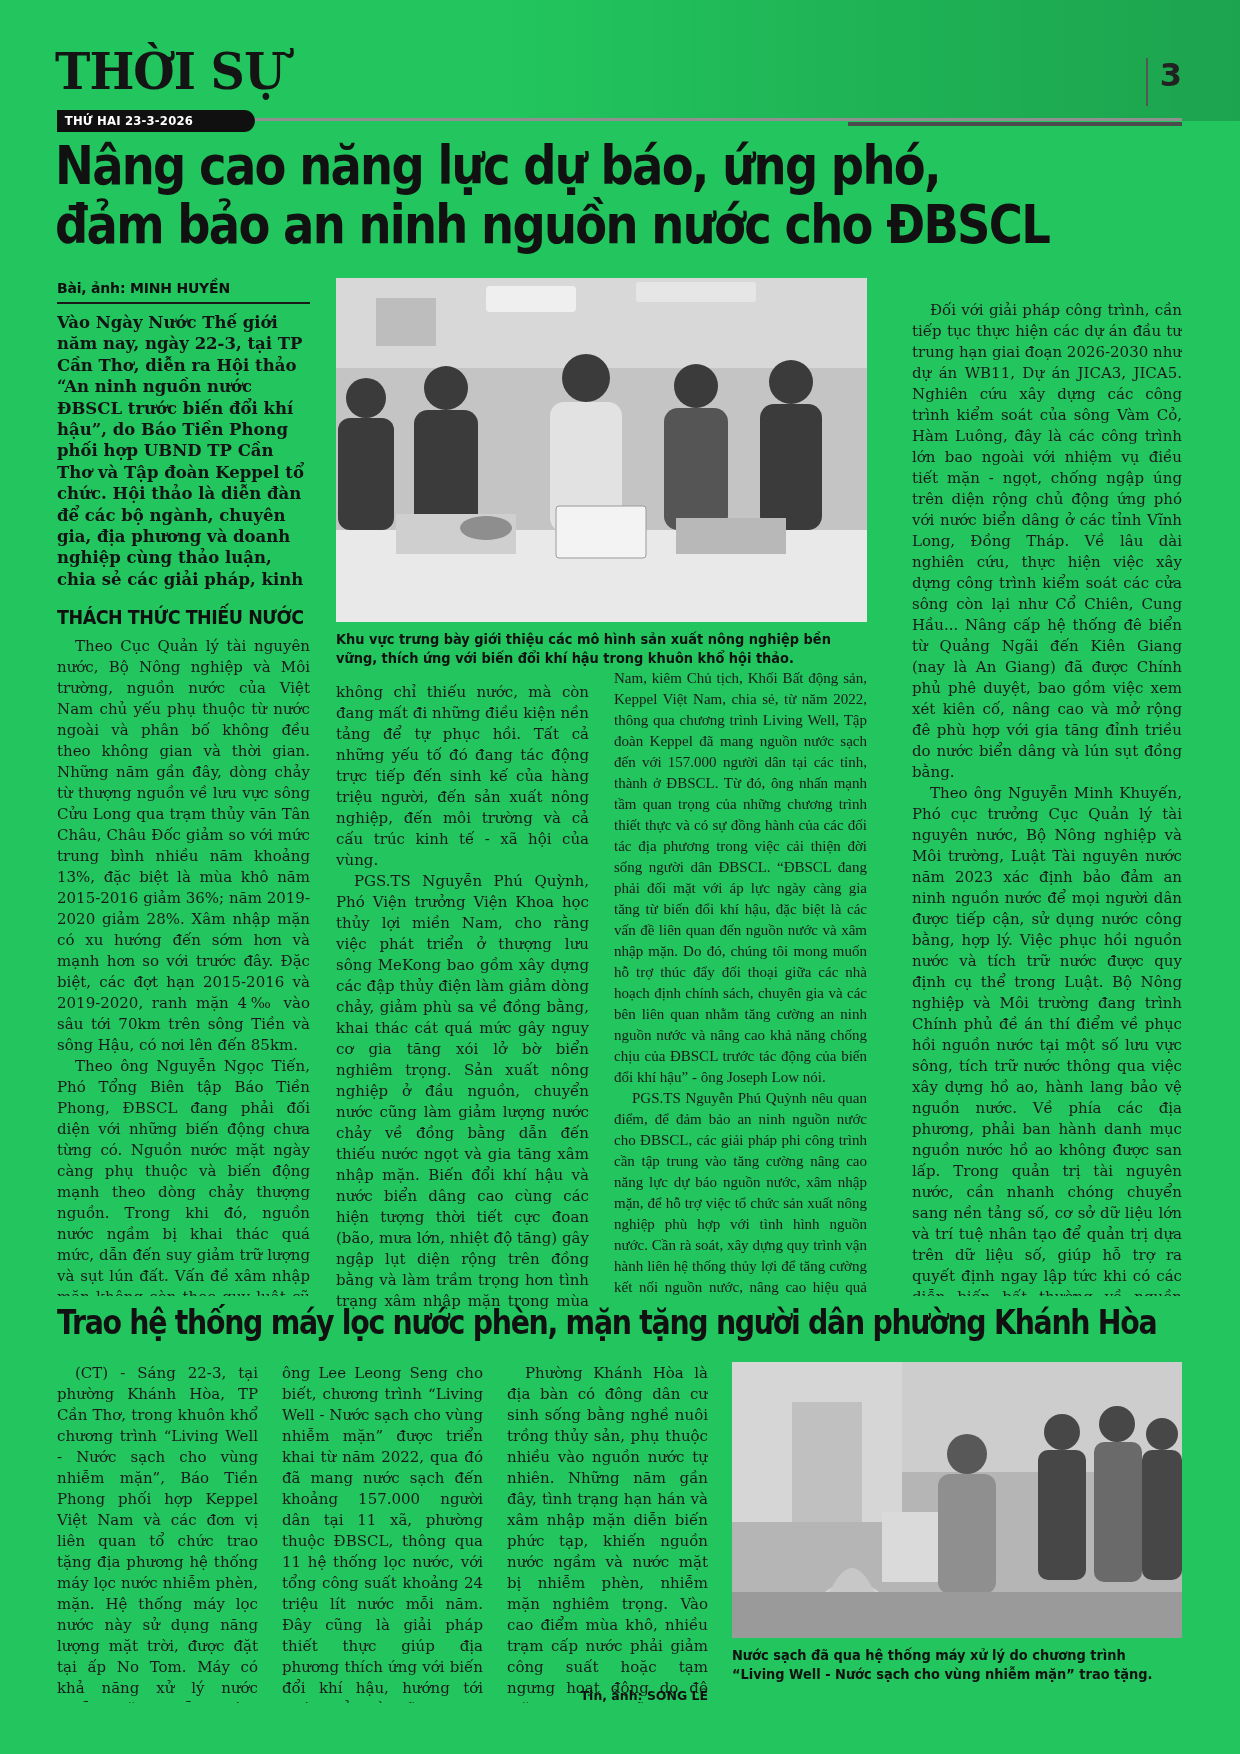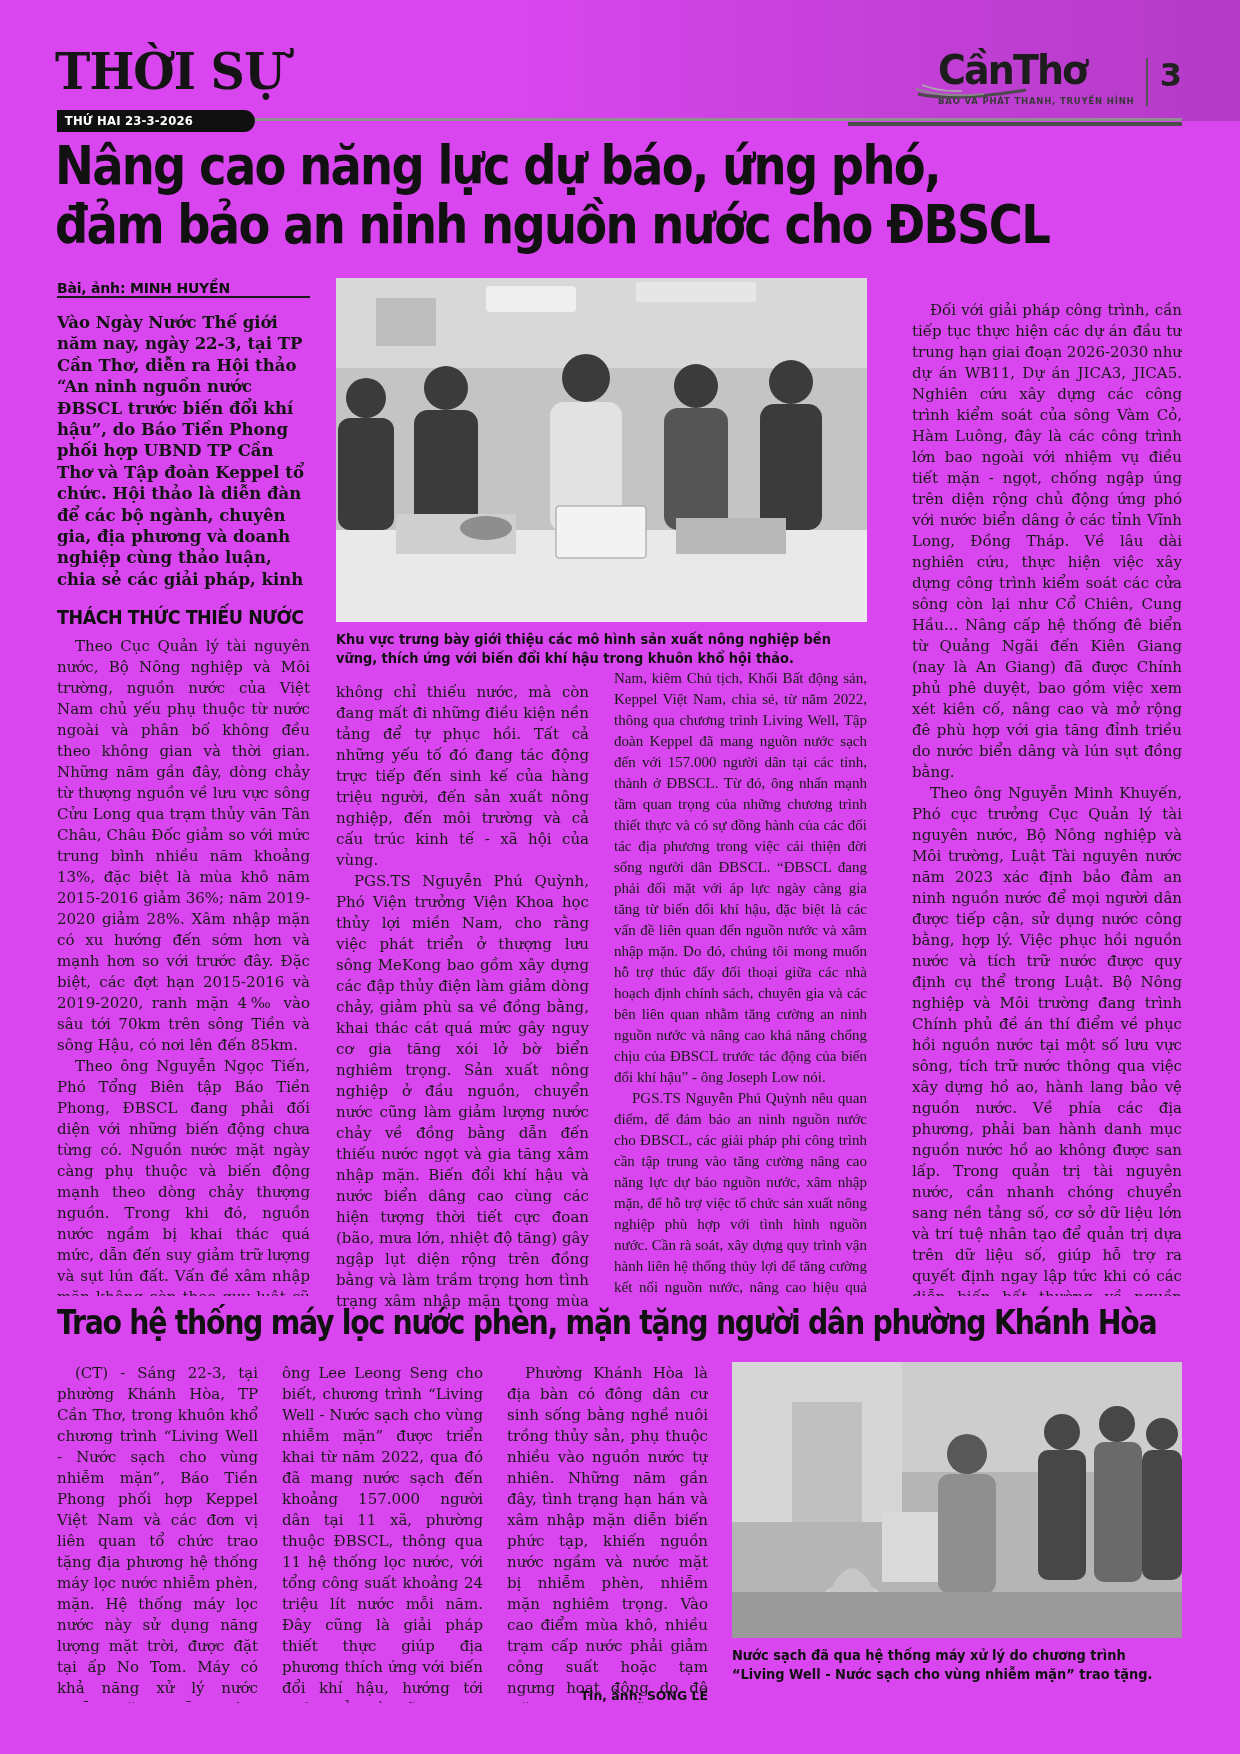--- a/index.html
+++ b/index.html
@@ -1,16 +1,16 @@
 <!DOCTYPE html>
 <html lang="vi"><head>
 <meta charset="utf-8">
 <style>
   html,body{margin:0;padding:0;background:#ffffff;}
-  .page{position:relative;width:1240px;height:1754px;background:#d946ef;overflow:hidden;
+  .page{position:relative;width:1240px;height:1754px;background:#22c55e;overflow:hidden;
         font-family:"DejaVu Serif",serif;color:#1c1c1c;}
 
   
   .header-gradient{position:absolute;left:500px;top:0;width:740px;height:121px;
     background:linear-gradient(to right,rgba(0,0,0,0) 0%,rgba(0,0,0,0.10) 55%,rgba(0,0,0,0.17) 100%);}
   .section-title{position:absolute;left:55px;top:44px;font-family:"DejaVu Serif",serif;
     font-weight:bold;font-size:50px;line-height:56px;color:#141414;letter-spacing:-1px;
     transform:scaleX(0.95);transform-origin:left;}
   .header-rule{position:absolute;left:57px;top:118px;width:1125px;height:3px;background:#909090;}
   .header-rule-dark{position:absolute;left:848px;top:122px;width:334px;height:4px;background:#4c4c4c;}
@@ -30,21 +30,21 @@
     font-family:"DejaVu Sans",sans-serif;font-weight:bold;font-size:32px;color:#222;}
 
   
   .headline{position:absolute;left:55px;top:136px;width:1300px;
     font-family:"DejaVu Sans",sans-serif;font-weight:bold;font-size:54px;line-height:59px;
     color:#111;letter-spacing:-2px;transform:scaleX(0.86);transform-origin:left;}
 
   
   .byline{position:absolute;left:57px;top:280px;width:253px;box-sizing:border-box;
     font-family:"DejaVu Sans",sans-serif;font-weight:bold;font-size:14px;color:#101010;
-    border-bottom:2px solid #1a1a1a;letter-spacing:-0.2px;}
+    padding-bottom:6px;border-bottom:2px solid #1a1a1a;letter-spacing:-0.2px;}
   .lead{position:absolute;left:57px;top:312px;width:256px;height:278px;overflow:hidden;
     font-family:"DejaVu Serif",serif;font-weight:bold;font-size:16.5px;line-height:21.4px;
     color:#141414;text-align:left;}
 
   
   .photo{position:absolute;overflow:hidden;background:#c9c9c9;}
   #photo-main{left:336px;top:278px;width:531px;height:344px;}
   #photo-second{left:732px;top:1362px;width:450px;height:276px;}
   .photo svg{display:block;}
   .caption{position:absolute;font-family:"DejaVu Sans",sans-serif;font-weight:bold;
@@ -81,31 +81,20 @@
 <body>
 
 <div class="page">
 
   <div class="header-gradient"></div>
   <div class="section-title">THỜI SỰ</div>
   <div class="header-rule"></div>
   <div class="header-rule-dark"></div>
   <div class="date-pill">THỨ HAI 23-3-2026</div>
 
-  <div class="masthead">
-    <div class="masthead-name">CầnThơ</div>
-    <div class="masthead-swoosh">
-      <svg width="120" height="26" viewBox="0 0 120 26">
-        <path d="M4 18 Q 40 26 112 14" stroke="#4a4a4a" stroke-width="3" fill="none"></path>
-        <path d="M2 13 Q 30 22 70 18" stroke="#8a8a8a" stroke-width="2.2" fill="none"></path>
-        <path d="M8 9 Q 26 16 48 15" stroke="#aaaaaa" stroke-width="1.6" fill="none"></path>
-      </svg>
-    </div>
-    <div class="masthead-tagline">BÁO VÀ PHÁT THANH, TRUYỀN HÌNH</div>
-  </div>
   <div class="masthead-divider"></div>
   <div class="page-number">3</div>
 
   <div class="headline">
     <div>Nâng cao năng lực dự báo, ứng phó,</div>
     <div>đảm bảo an ninh nguồn nước cho ĐBSCL</div>
   </div>
 
   <div class="byline">Bài, ảnh: MINH HUYỀN</div>
   <div class="lead">Vào Ngày Nước Thế giới năm nay, ngày 22-3, tại TP Cần Thơ, diễn ra Hội thảo “An ninh nguồn nước ĐBSCL trước biến đổi khí hậu”, do Báo Tiền Phong phối hợp UBND TP Cần Thơ và Tập đoàn Keppel tổ chức. Hội thảo là diễn đàn để các bộ ngành, chuyên gia, địa phương và doanh nghiệp cùng thảo luận, chia sẻ các giải pháp, kinh nghiệm trong thích ứng với hạn, mặn, sạt lở và an ninh nguồn nước, hướng tới phát triển bền vững vùng ĐBSCL trong bối cảnh biến đổi khí hậu đang ngày càng mạnh mẽ.</div>

